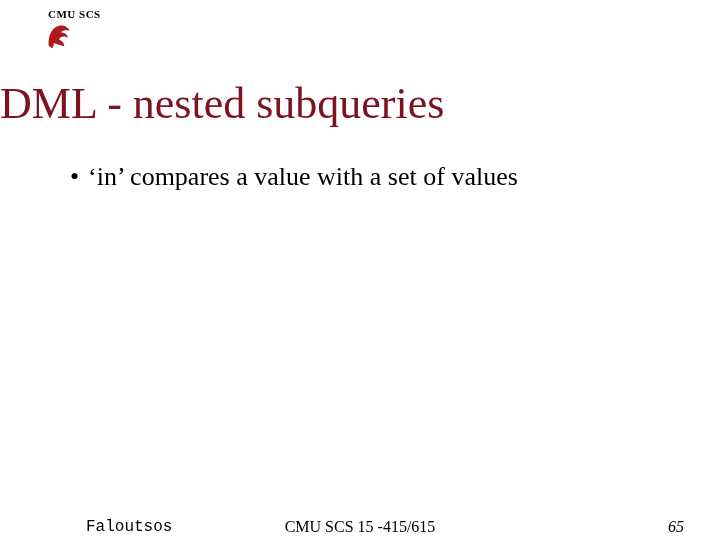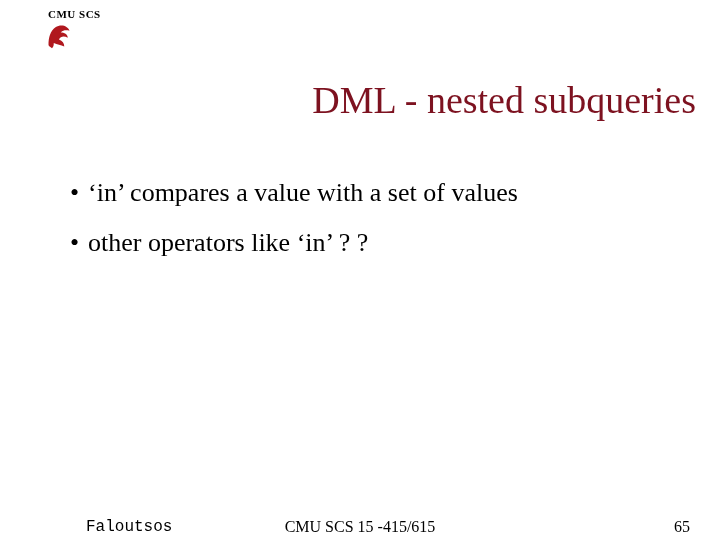--- a/index.html
+++ b/index.html
@@ -32,36 +32,36 @@
     top: 22px;
     left: 44px;
     width: 30px;
     height: 28px;
   }
   .title {
     position: absolute;
     top: 78px;
     left: 0;
     width: 696px;
-    text-align: right;
-    font-size: 38px;
+    text-align: left;
+    font-size: 44px;
     color: #7d1220;
     font-weight: normal;
   }
   .bullets {
     position: absolute;
     top: 160px;
     left: 70px;
     width: 580px;
     font-size: 26px;
     color: #000;
     line-height: 1.3;
   }
   .bullet {
-    margin: 16px 0 2px 0;
+    margin: 0 0 2px 0;
   }
   .bullet-marker {
     display: inline-block;
     width: 18px;
     text-align: left;
   }
   .footer {
     position: absolute;
     bottom: 22px;
     left: 0;
@@ -75,21 +75,22 @@
     font-family: Liberation Mono, monospace;
   }
   .footer-center {
     position: absolute;
     left: 0;
     width: 720px;
     text-align: center;
   }
   .footer-right {
     position: absolute;
-    right: 30px;
+    right: 36px;
+    font-style: italic;
   }
 </style>
 </head>
 <body>
 
 <div class="header">
   <span class="header-label">CMU SCS</span>
 </div>
 
 <div class="logo">
@@ -97,22 +98,19 @@
     <path d="M4 26 C4 18 6 10 12 6 C18 2 26 4 28 10 C26 10 22 8 18 12 C22 12 26 14 26 18 C22 16 18 16 16 20 C20 22 22 24 22 28 C18 26 14 26 10 24 C10 26 10 28 8 30 C6 28 4 28 4 26 Z" fill="#b0181e"></path>
   </svg>
 </div>
 
 <div class="title">DML - nested subqueries</div>
 
 <div class="bullets">
   <div class="bullet">
     <span class="bullet-marker">•</span><span>‘in’ compares a value with a set of values</span>
   </div>
-  <div class="bullet">
-    <span class="bullet-marker">•</span><span>other operators like ‘in’ ? ?</span>
-  </div>
 </div>
 
 <div class="footer">
   <span class="footer-left">Faloutsos</span>
   <span class="footer-center">CMU SCS 15 -415/615</span>
   <span class="footer-right">65</span>
 </div>
 
 </body></html>

